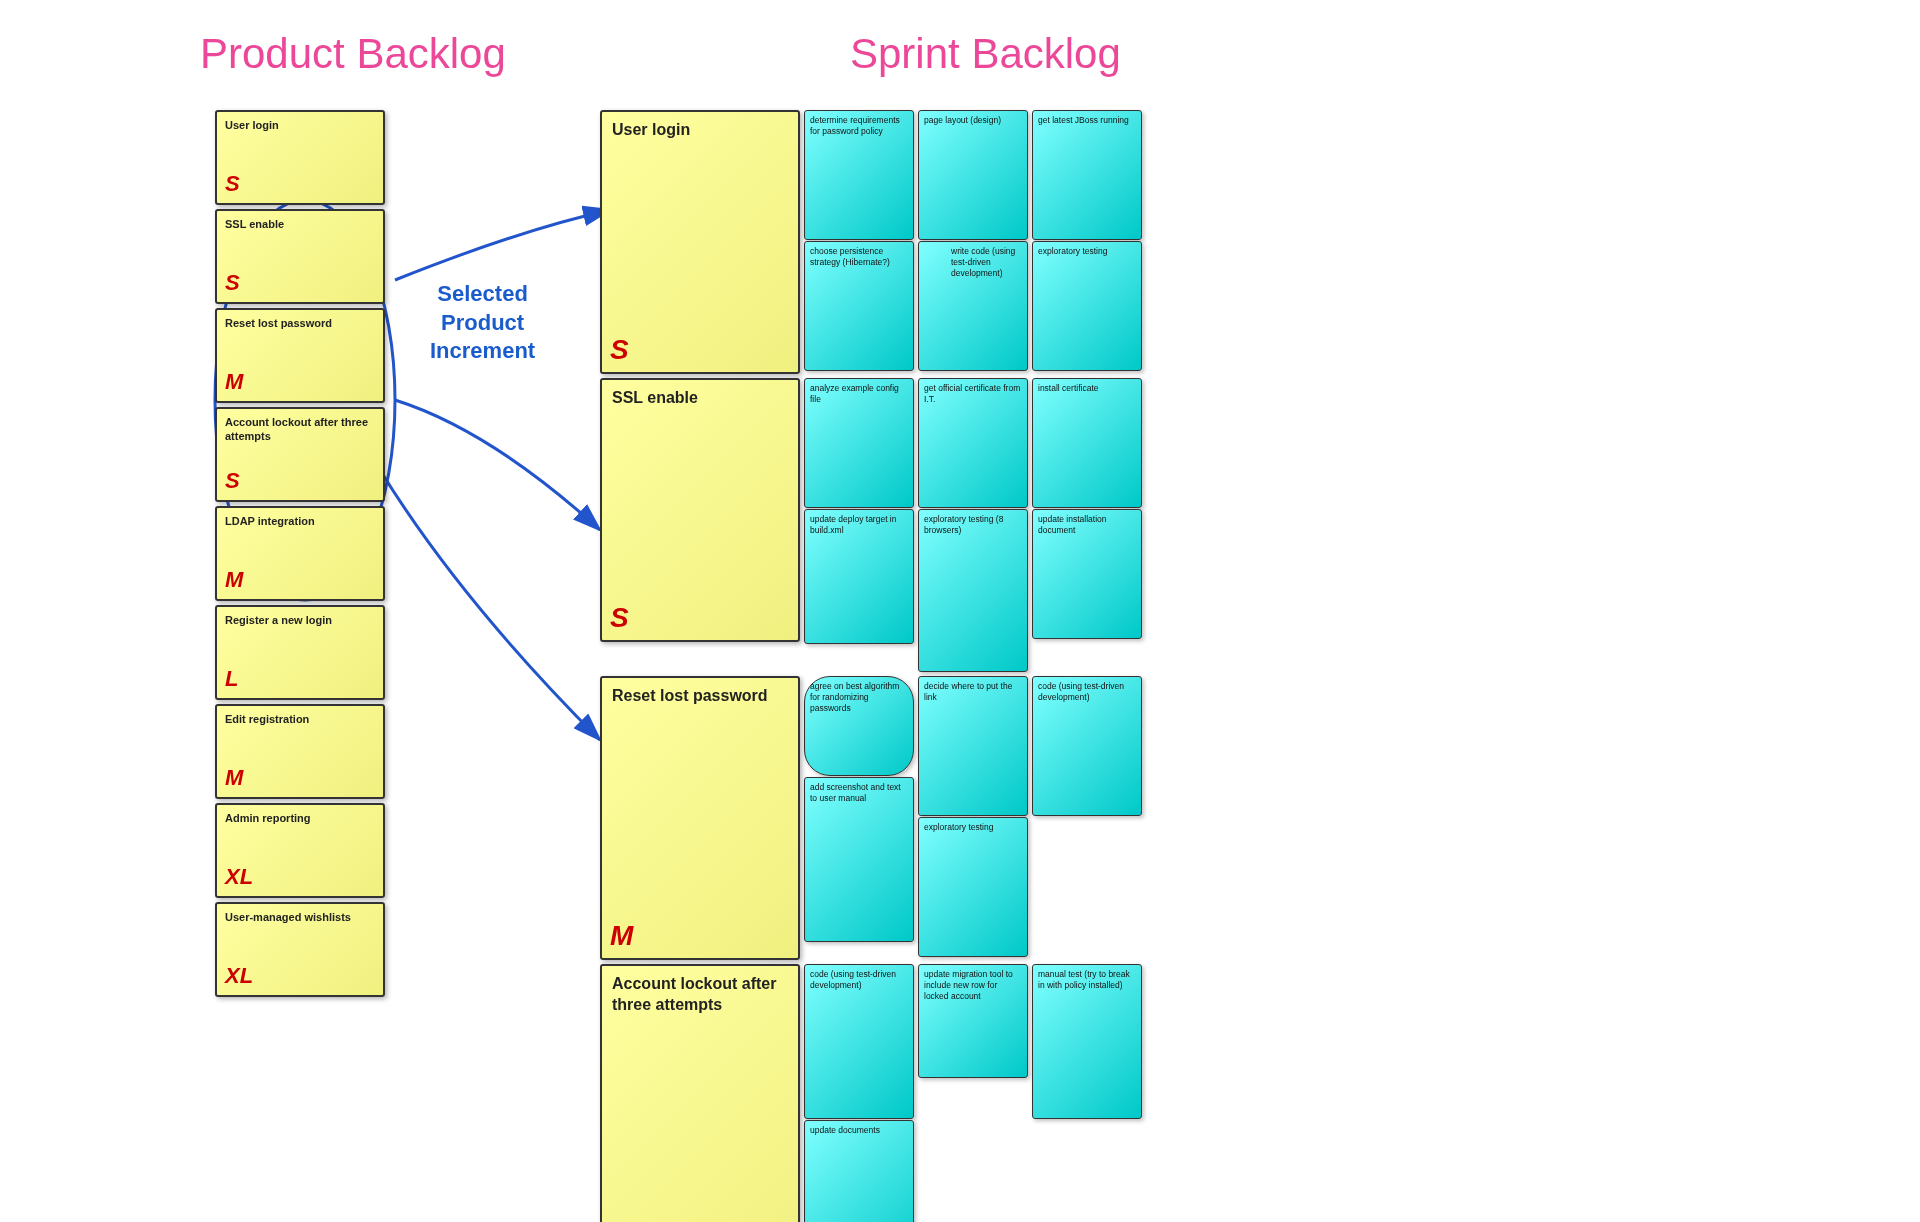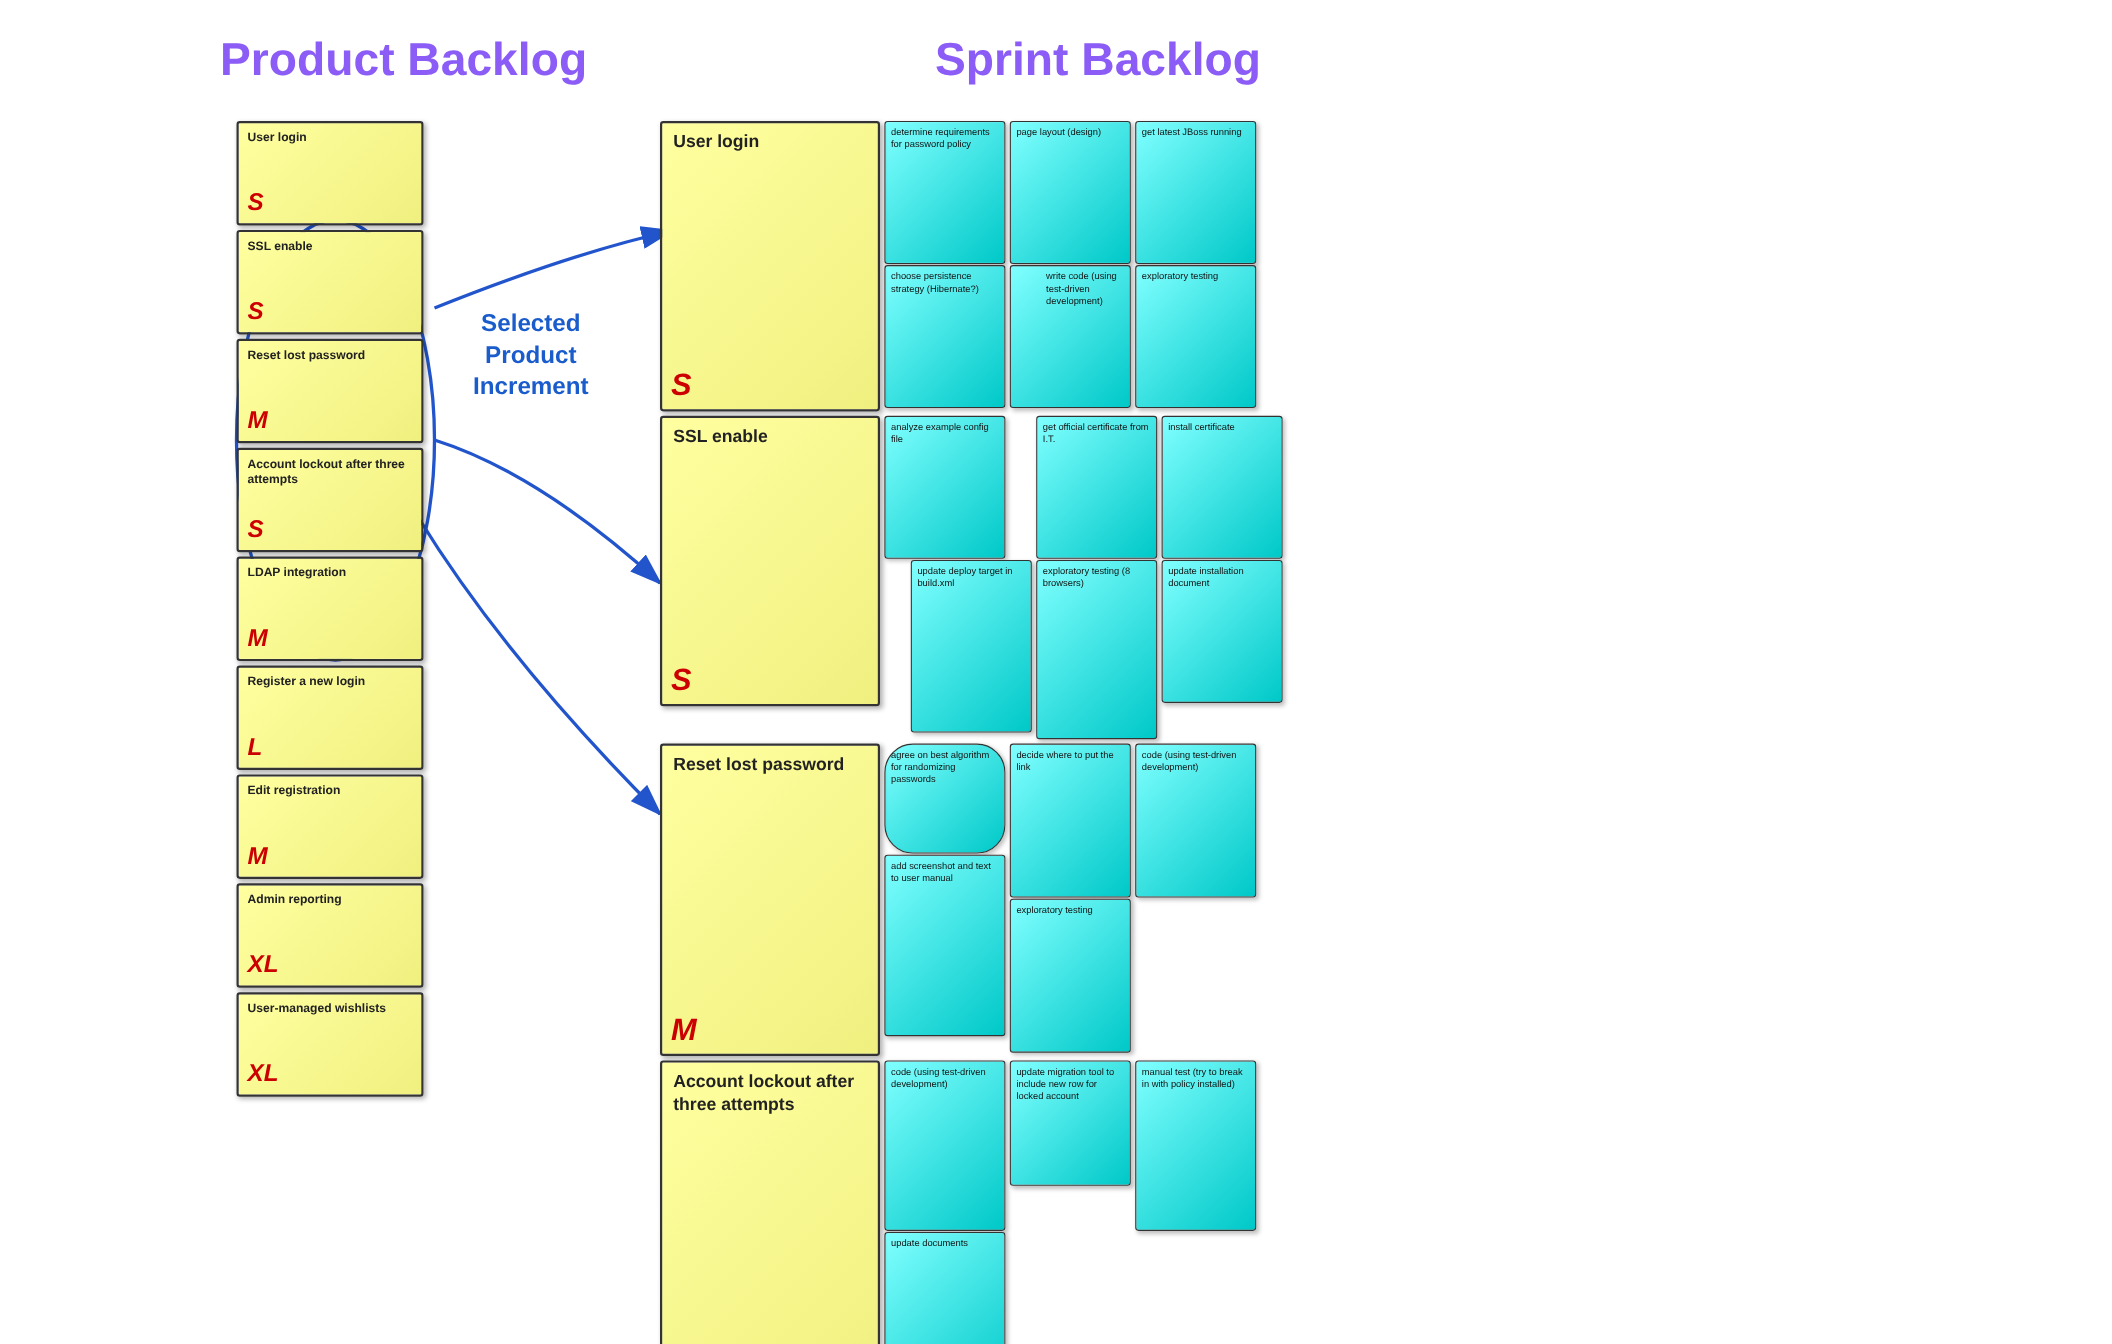--- a/index.html
+++ b/index.html
@@ -7,22 +7,22 @@
       background: #ffffff;
       font-family: Arial, sans-serif;
       width: 1920px;
       height: 1222px;
       overflow: hidden;
       position: relative;
     }
 
     .page-title {
       font-size: 42px;
-      font-weight: bold;
-      color: #8b5cf6;
+      font-weight: normal;
+      color: #ec4899;
     }
 
     .section-header {
       position: absolute;
       top: 30px;
     }
 
     #header-backlog {
       left: 200px;
     }
@@ -233,21 +233,21 @@
         <div class="task-card" style="height: 130px;">exploratory testing</div>
       </div>
     </div>
     <div class="sprint-row">
       <div class="sprint-card-large" style="height: 264px;">
     <div class="card-title">SSL enable</div>
     <div class="card-size">S</div>
   </div>
       <div class="task-col">
         <div class="task-card" style="height: 130px;">analyze example config file</div>
-        <div class="task-card" style="height: 157px; margin-left: 24px;">update deploy target in build.xml</div>
+        <div class="task-card" style="height: 135px;">update deploy target in build.xml</div>
       </div>
       <div class="task-col">
         <div class="task-card" style="height: 130px;">get official certificate from I.T.</div>
         <div class="task-card" style="height: 163px;">exploratory testing (8 browsers)</div>
       </div>
       <div class="task-col">
         <div class="task-card" style="height: 130px;">install certificate</div>
         <div class="task-card" style="height: 130px;">update installation document</div>
       </div>
     </div>

